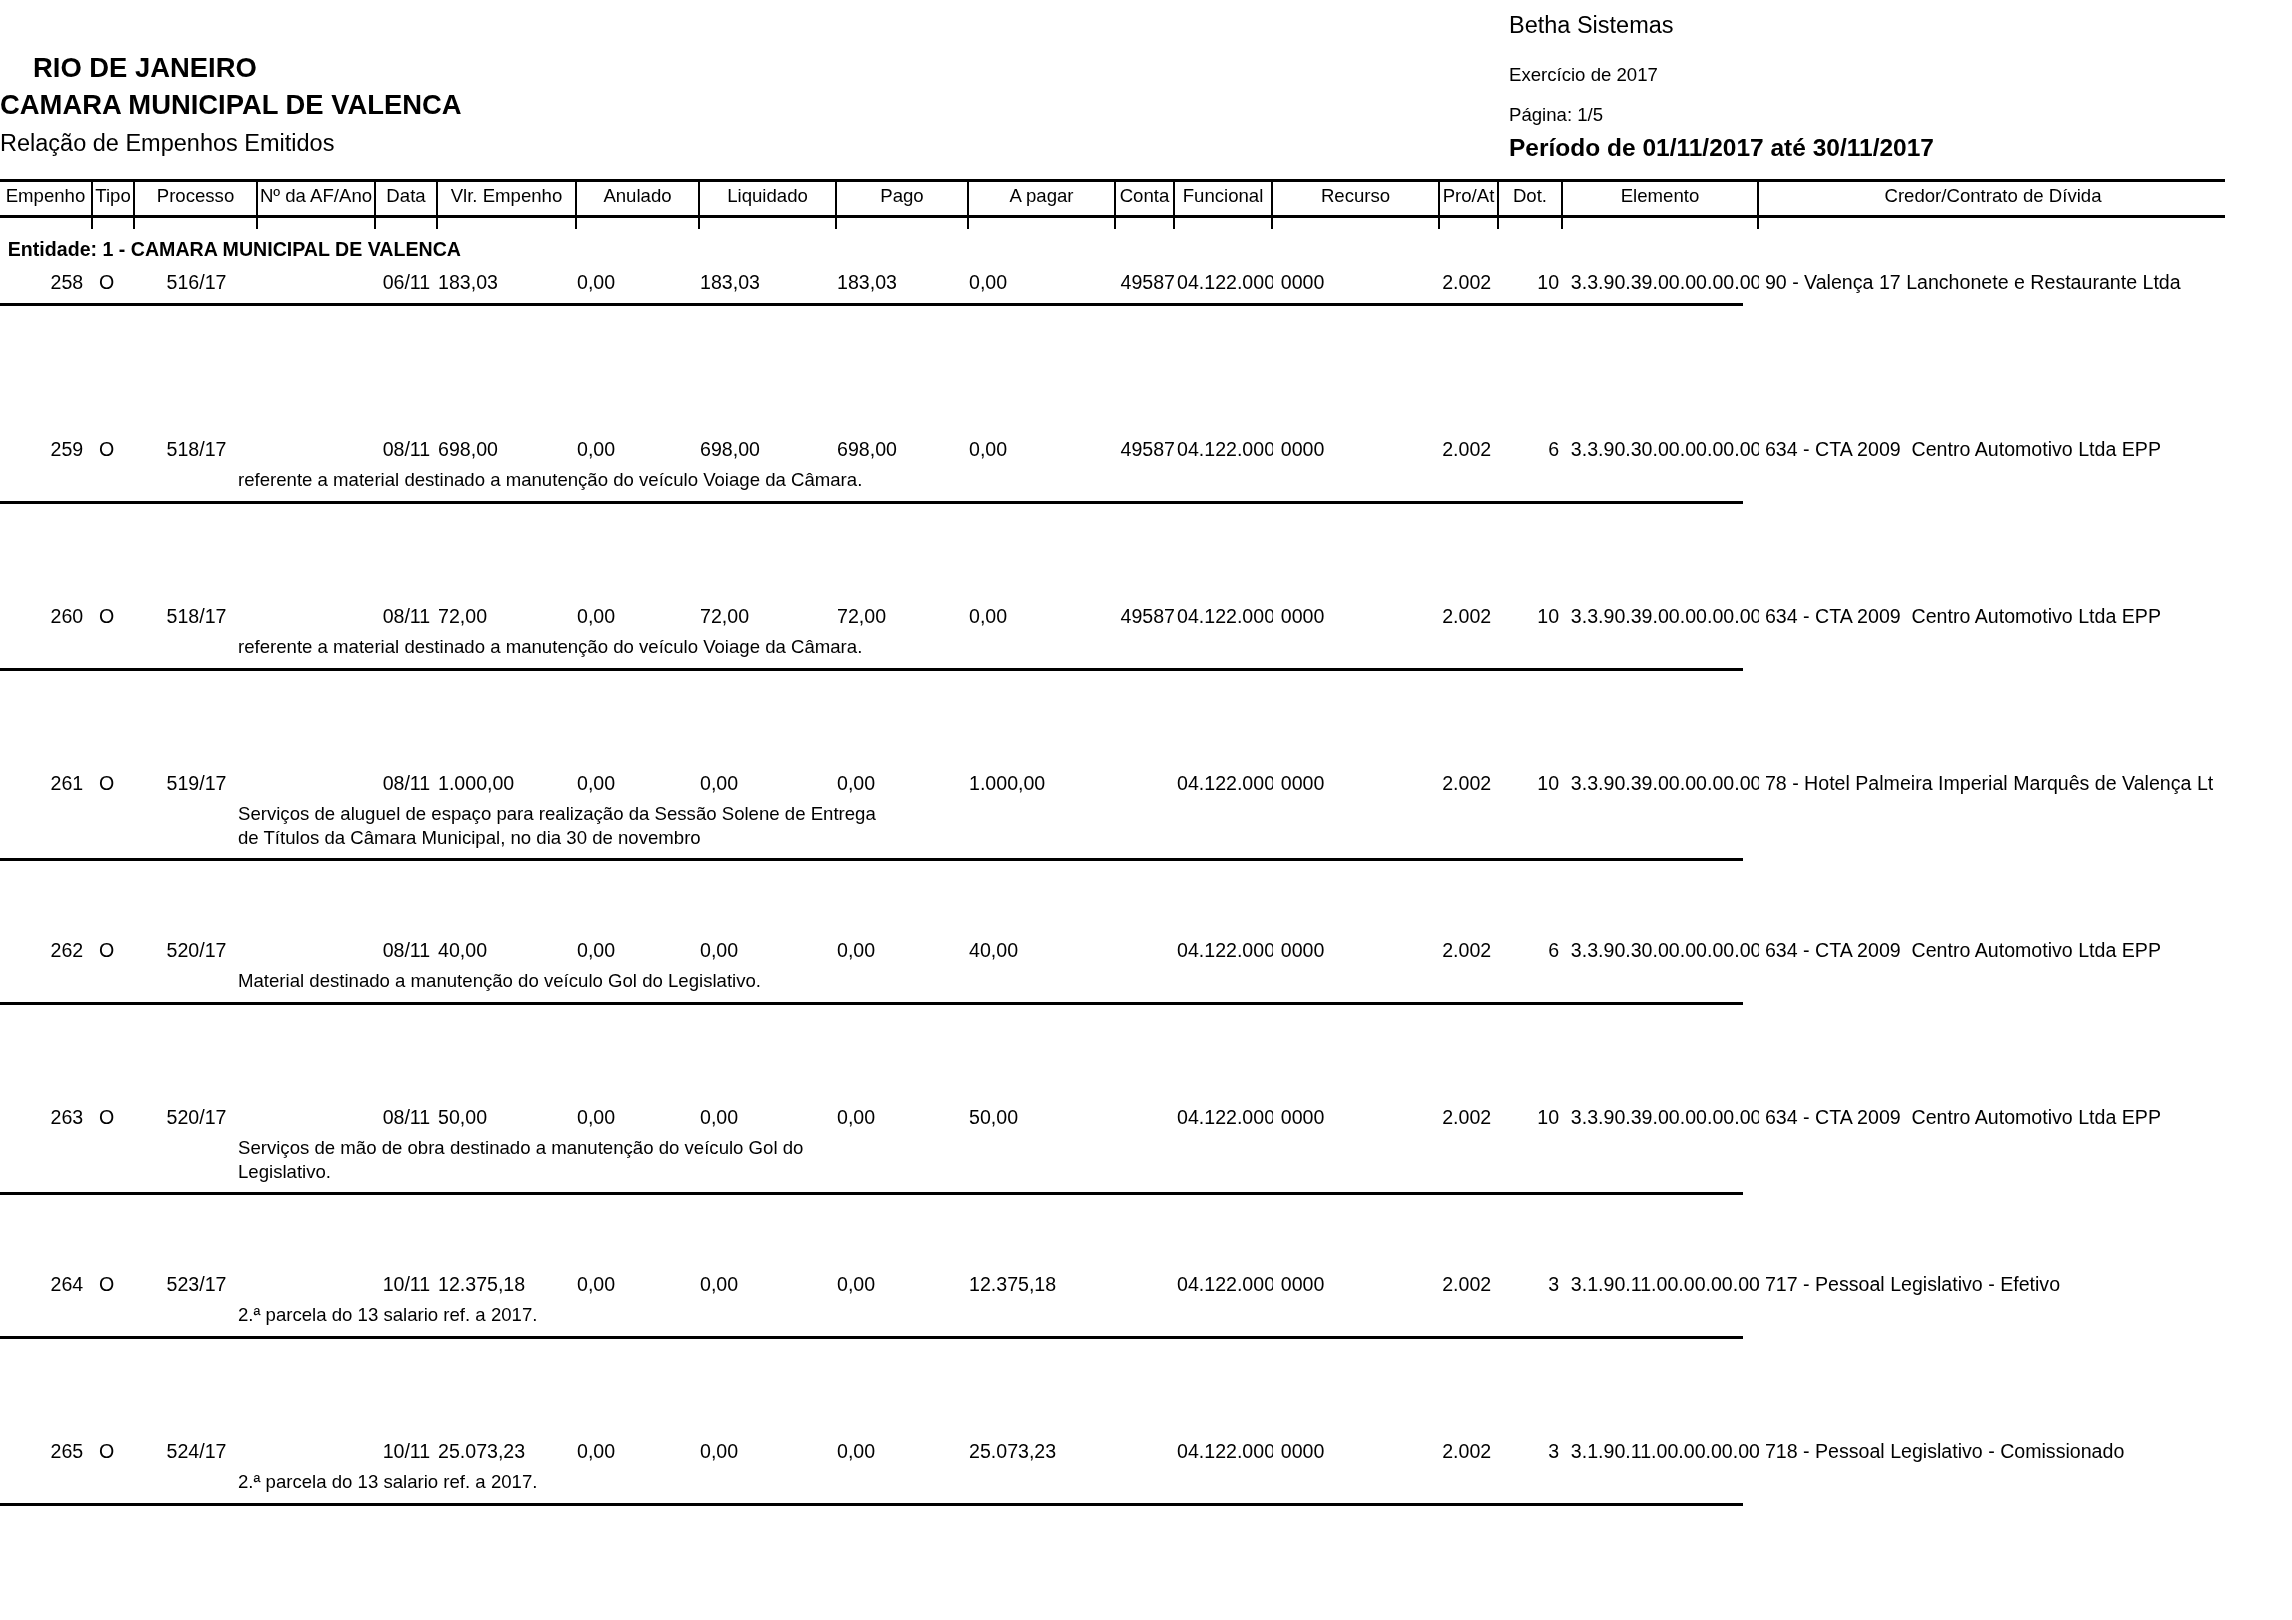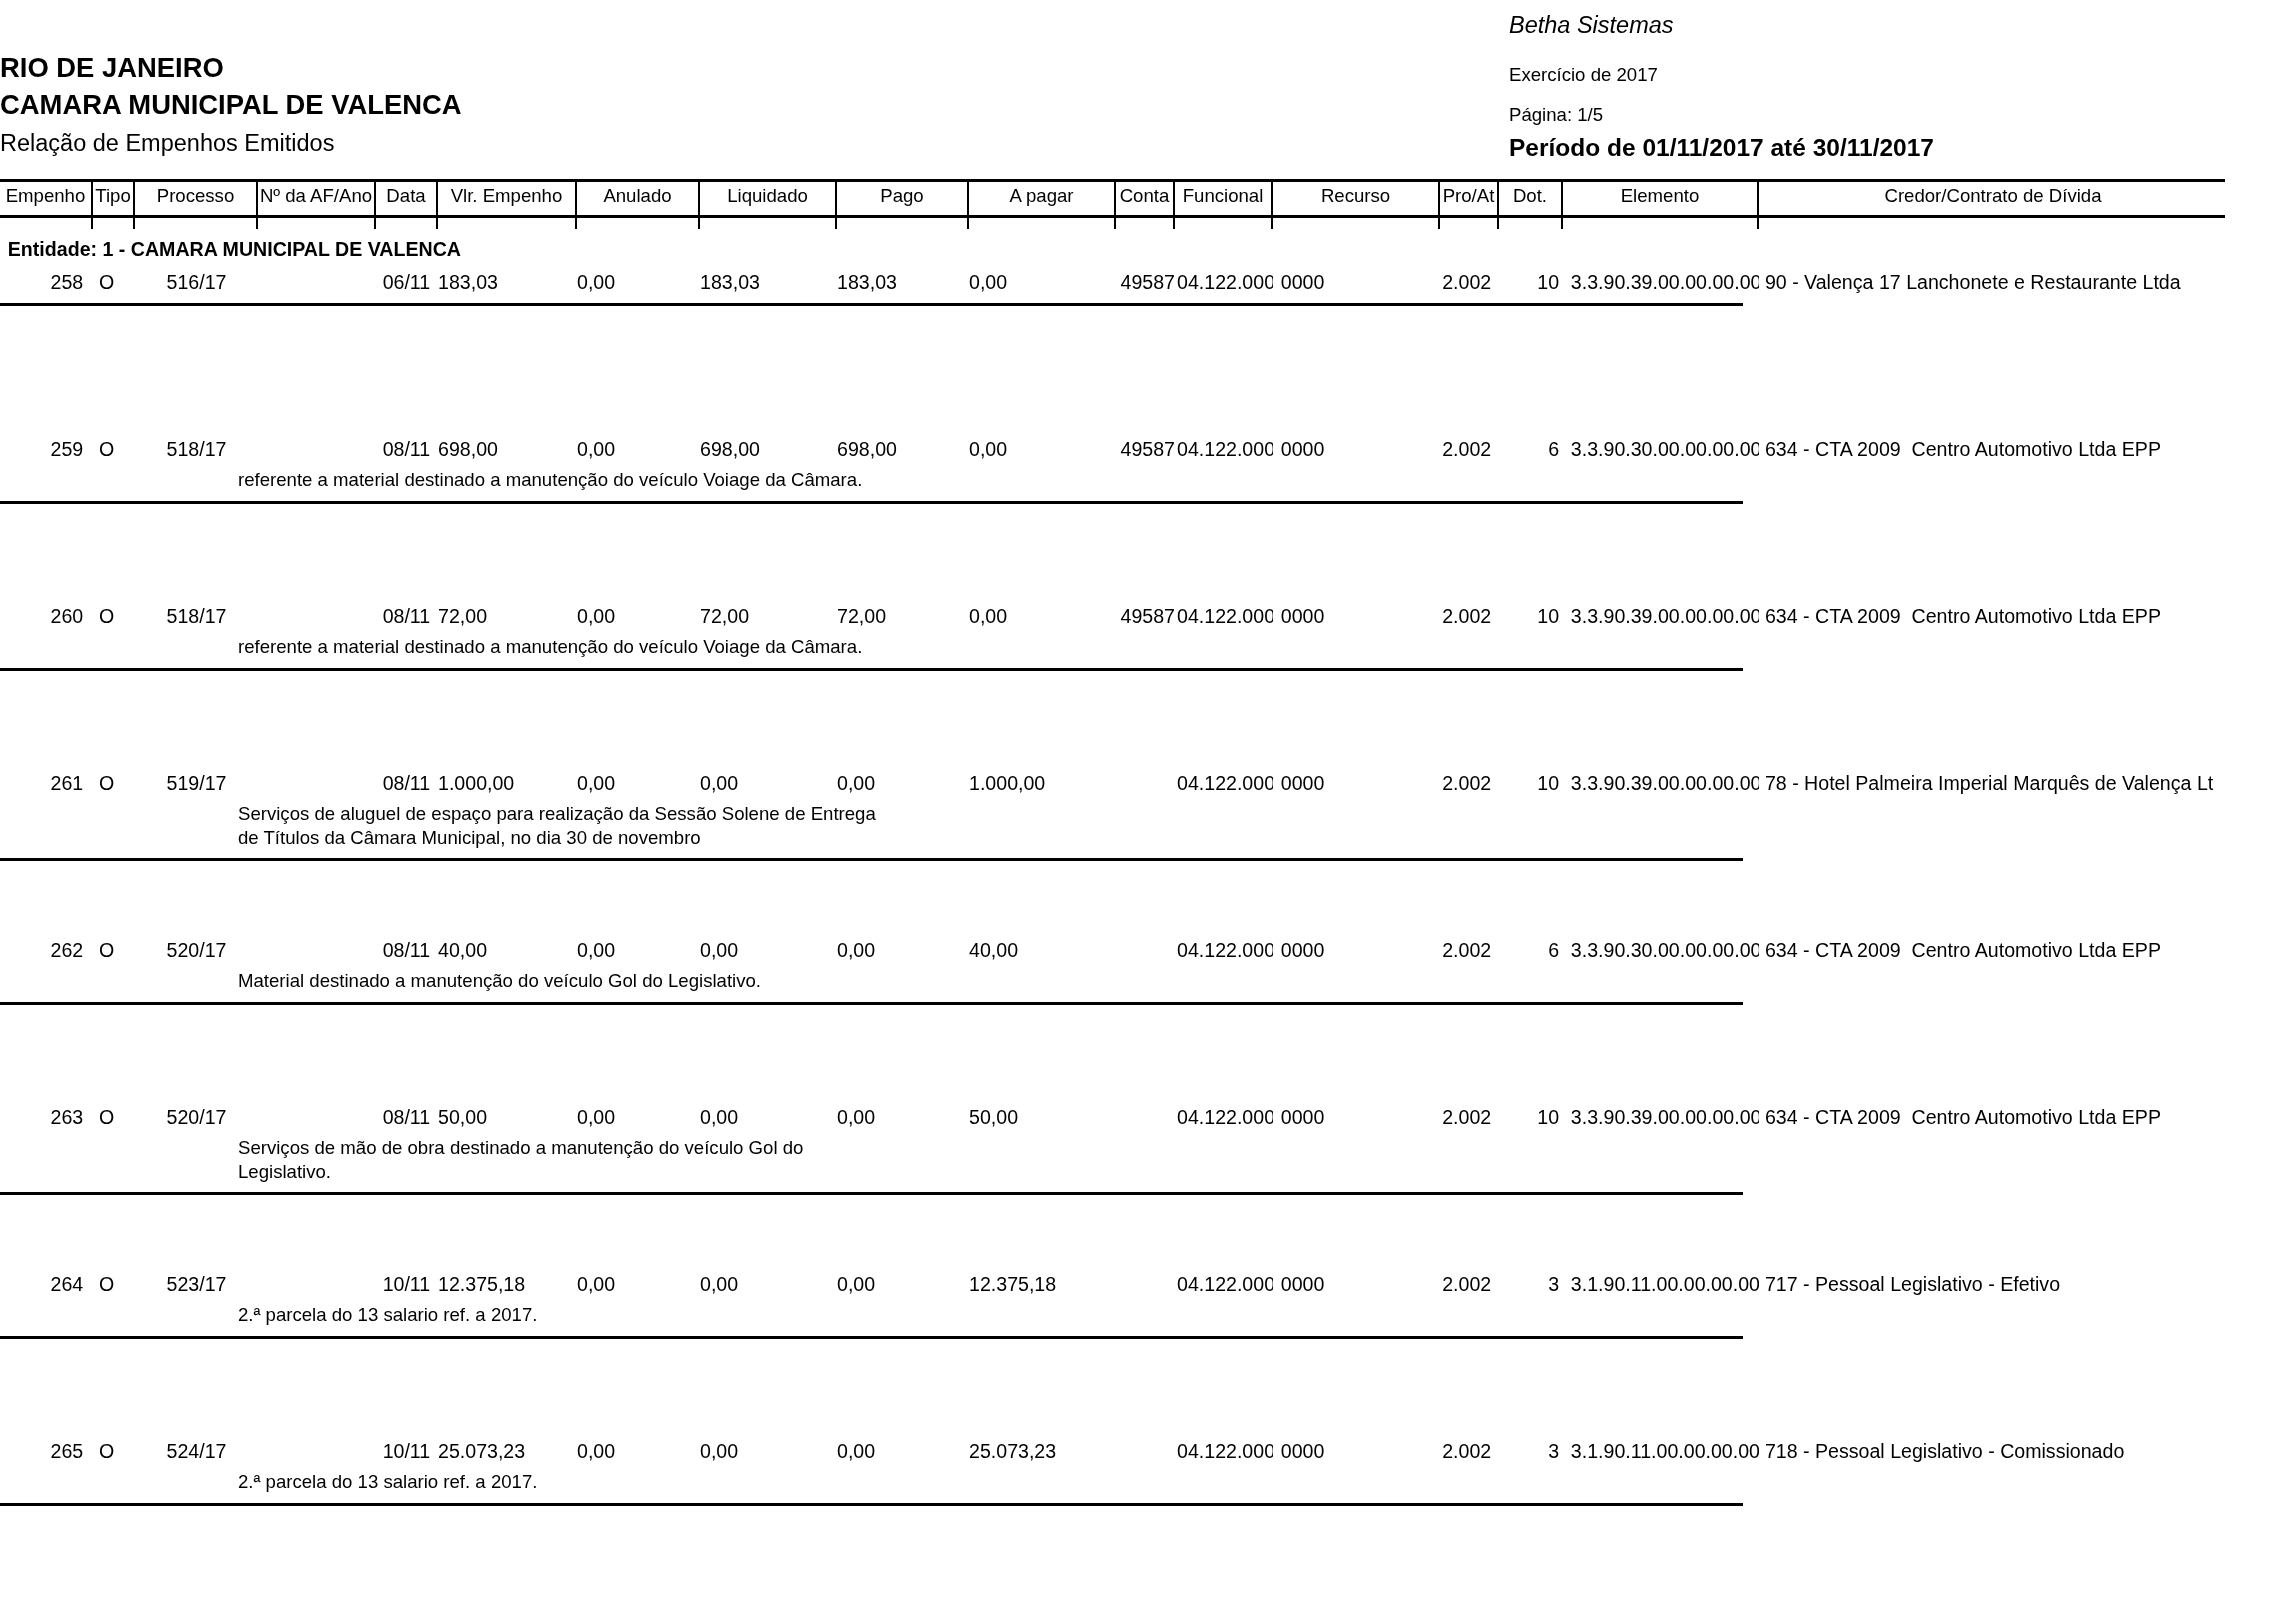--- a/index.html
+++ b/index.html
@@ -1,21 +1,21 @@
 <!DOCTYPE html>
 <html><head>
 <meta charset="utf-8">
 <style>
   html,body{margin:0;padding:0;background:#fff;}
   body{font-family:"Liberation Sans","DejaVu Sans",sans-serif;color:#000;}
   .page{position:relative;width:2293px;height:1620px;background:#fff;overflow:hidden;}
-  .state-line{position:absolute;left:0;top:52px;font-size:27.4px;font-weight:bold;white-space:pre;width:882px;}
+  .state-line{position:absolute;left:0;top:52px;font-size:27.4px;font-weight:bold;white-space:pre;width:882px;padding-left:33px;}
   .entity-name-line{position:absolute;left:0;top:89px;font-size:27.4px;font-weight:bold;white-space:pre;width:882px;}
   .report-title-line{position:absolute;left:0;top:130px;font-size:23.5px;white-space:pre;width:882px;}
-  .vendor-line{position:absolute;right:0;top:11.8px;font-size:23.5px;white-space:pre;width:784px;font-style:italic;}
+  .vendor-line{position:absolute;right:0;top:11.8px;font-size:23.5px;white-space:pre;width:784px;}
   .exercise-line{position:absolute;right:0;top:64px;font-size:18.6px;white-space:pre;width:784px;}
   .pagenum-line{position:absolute;right:0;top:104px;font-size:18.6px;white-space:pre;width:784px;}
   .period-line{position:absolute;right:0;top:134px;font-size:24.5px;font-weight:bold;white-space:pre;width:784px;}
 
   
   .grid{display:grid;grid-template-columns:93px 42px 123px 118px 62px 139px 123px 137px 132px 147px 59px 98px 167px 59px 64px 196px 535px;}
   .head-band{position:absolute;left:0;top:179px;width:2225px;border-top:3.9px solid #000;border-bottom:3.9px solid #000;grid-template-columns:93px 42px 123px 118px 62px 139px 123px 137px 132px 147px 59px 98px 167px 59px 64px 196px 468px;}
   .head-band .hc{font-size:18.6px;line-height:28px;height:33px;text-align:center;border-right:2px solid #000;overflow:hidden;white-space:pre;}
   .head-band .hc:last-child{border-right:none;}
   .tick-row{position:absolute;left:0;top:216px;width:2225px;grid-template-columns:93px 42px 123px 118px 62px 139px 123px 137px 132px 147px 59px 98px 167px 59px 64px 196px 468px;}

